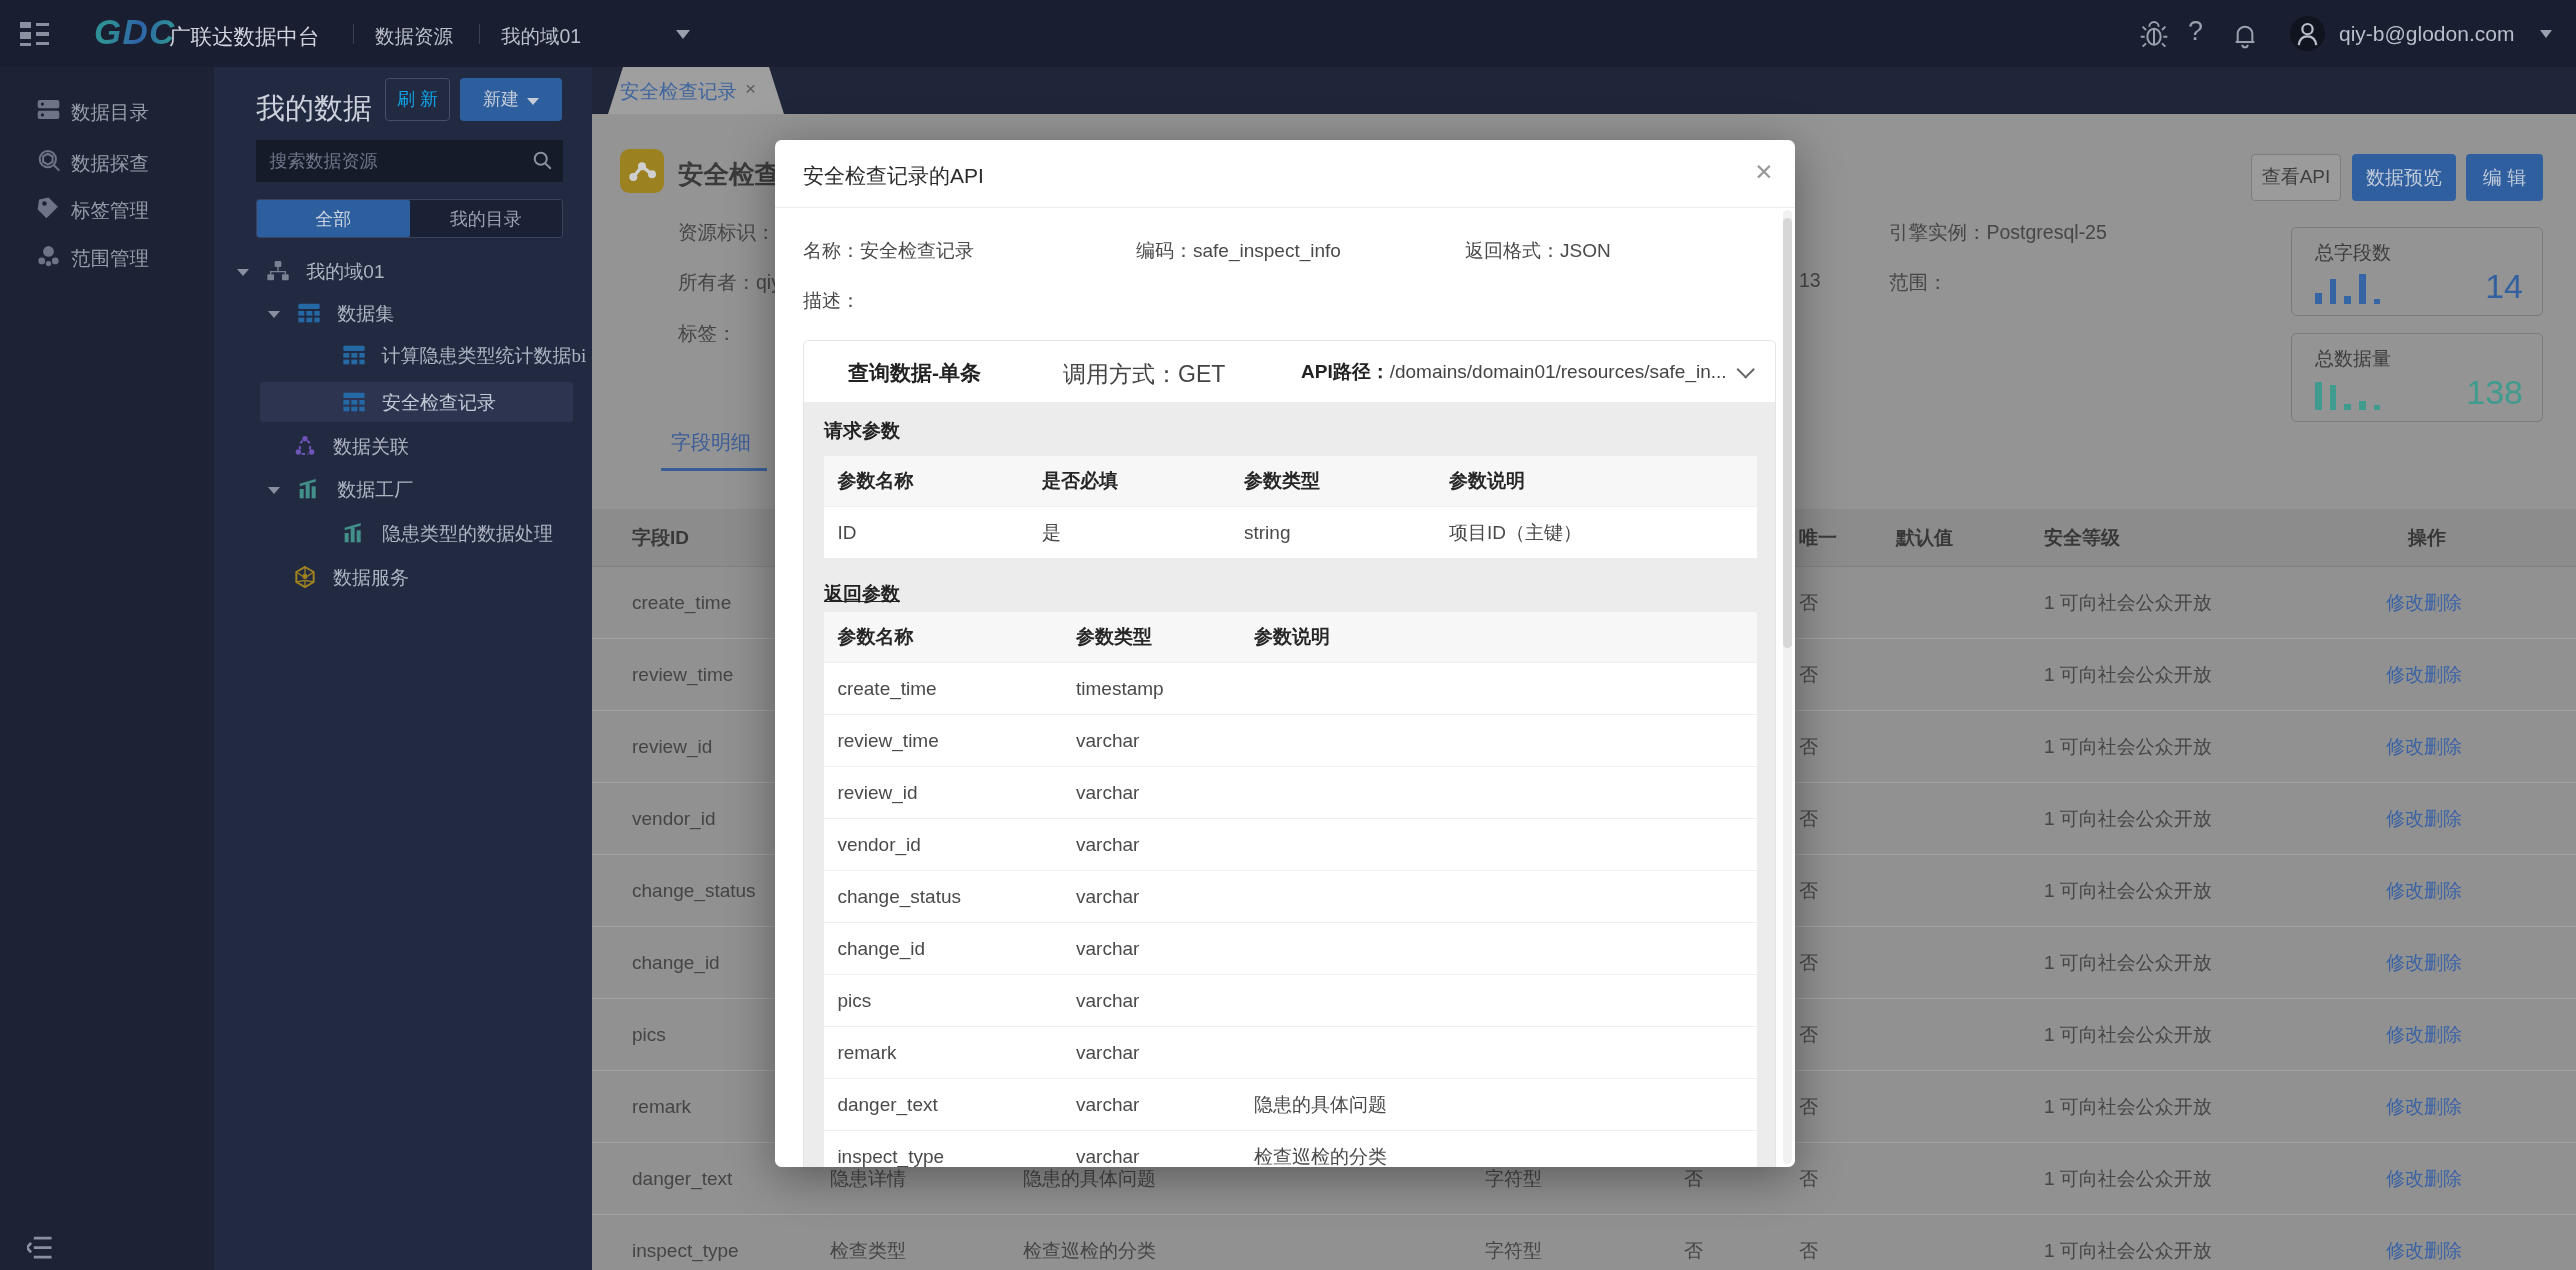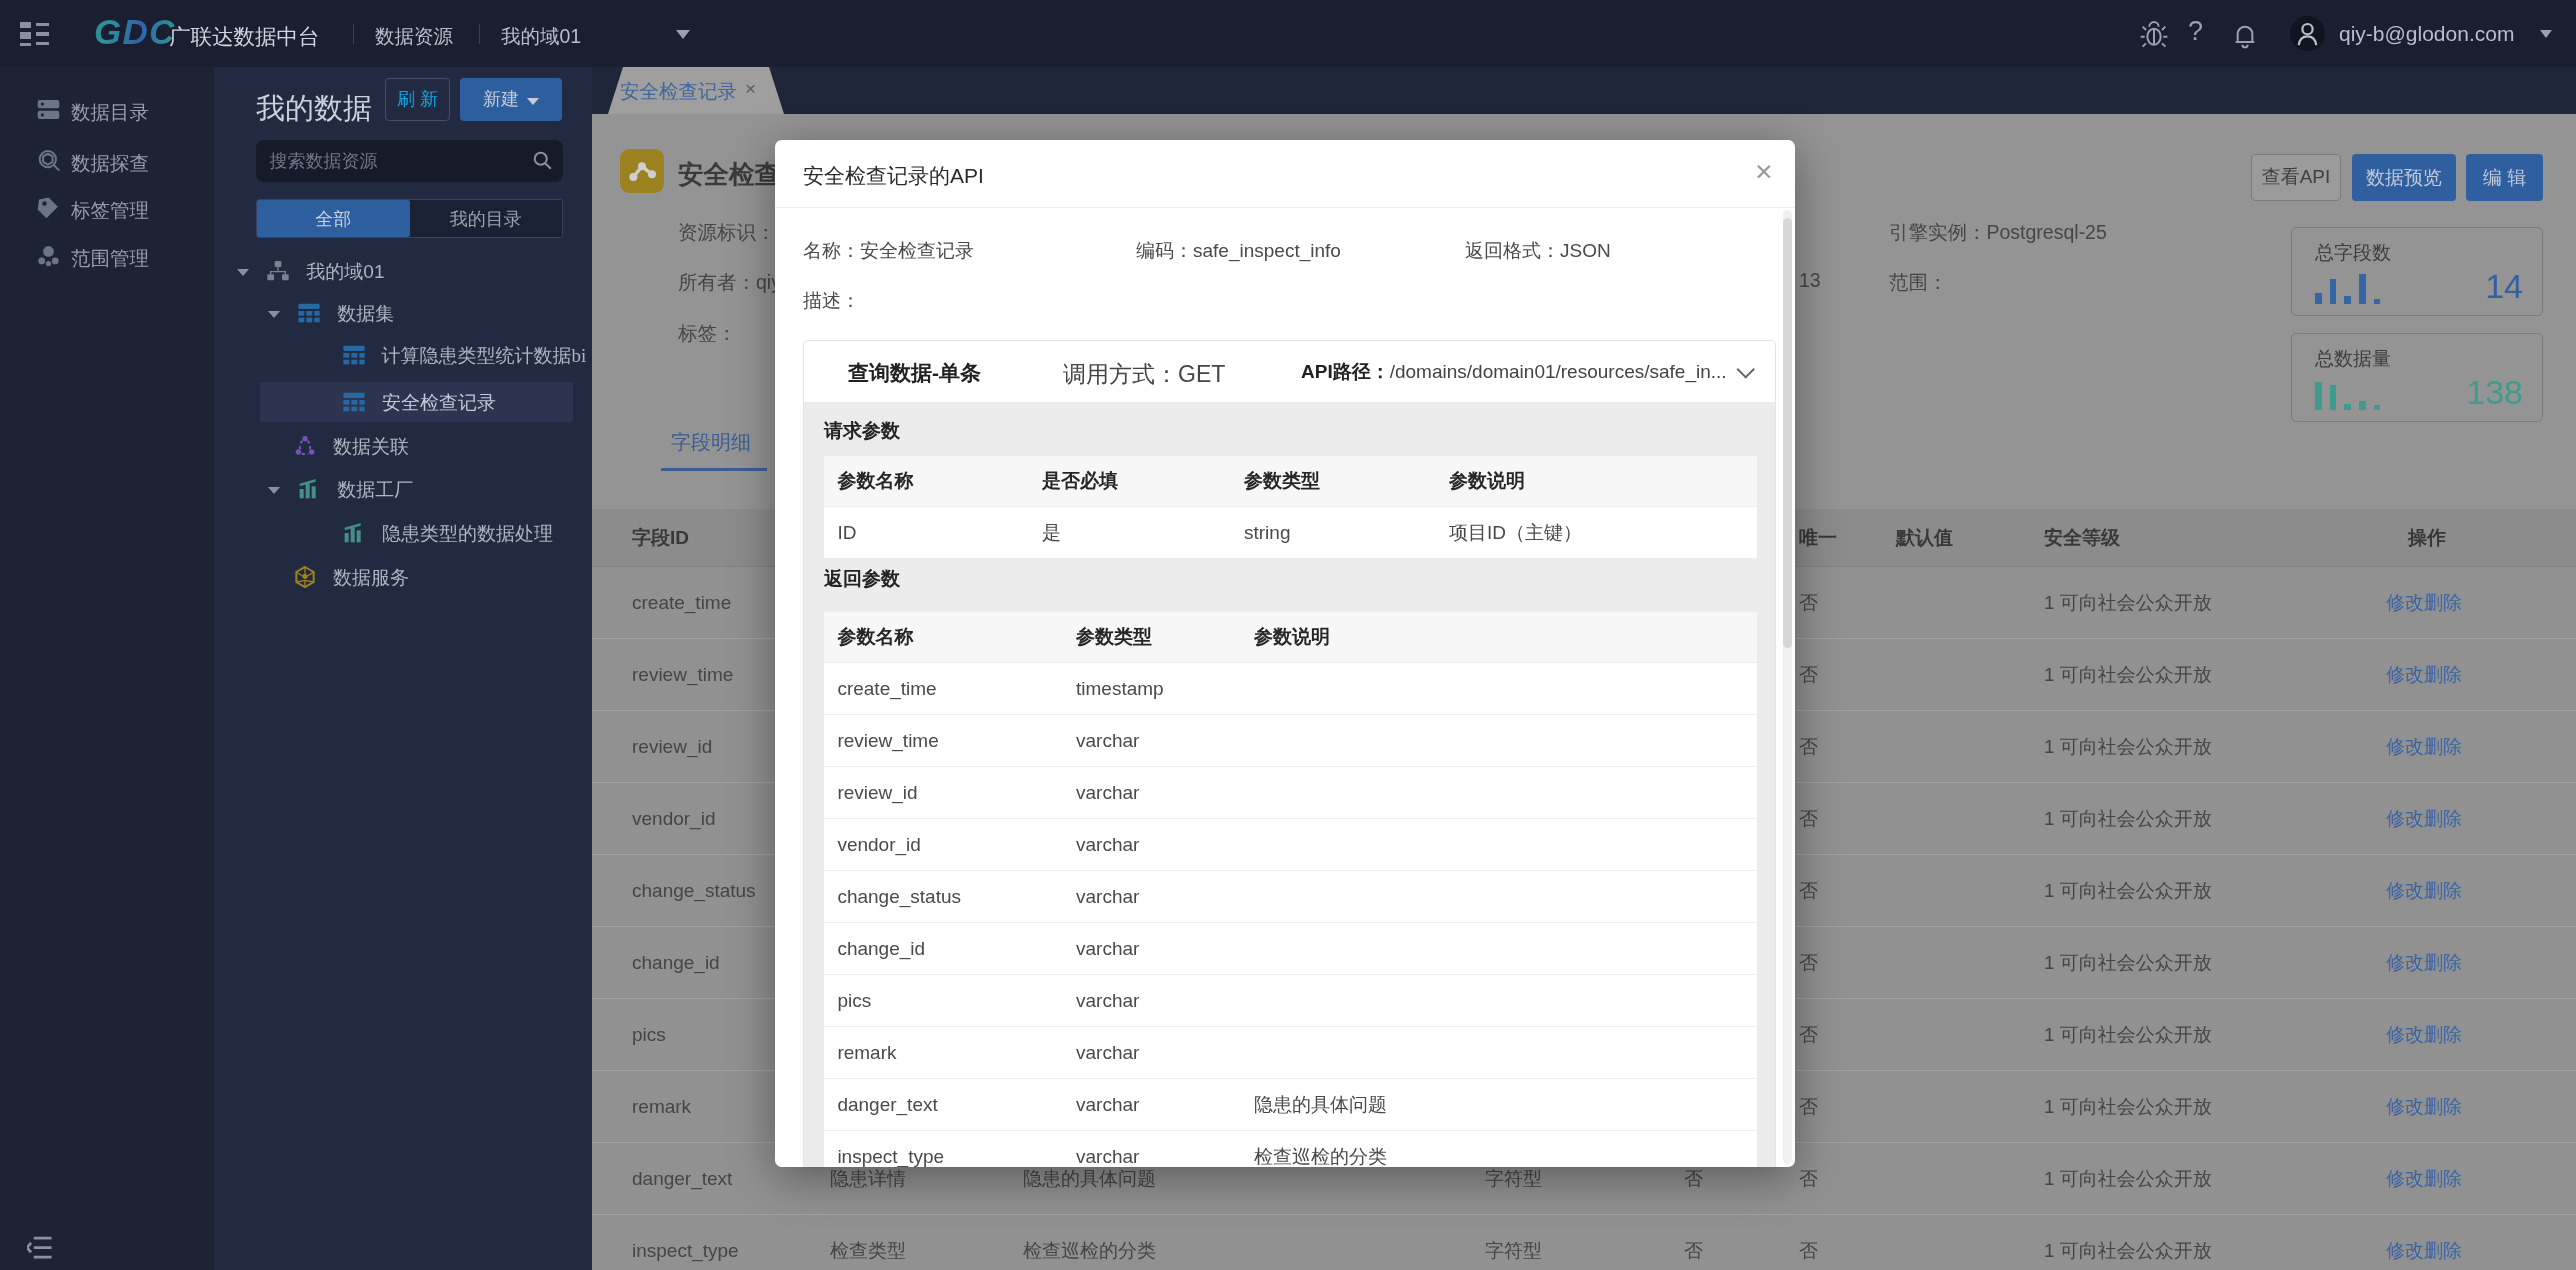--- a/index.html
+++ b/index.html
@@ -37,21 +37,21 @@
   
   #treepanel { position:absolute; left:214px; top:67px; width:378px; height:1203px; background:#222a42; z-index:4; }
   .tp-title { position:absolute; left:42px; top:21.5px; font-size:29px; font-weight:400; color:#ccd1db; }
   .btn-refresh { position:absolute; left:171px; top:10.8px; width:65px; height:43px; border:1.3px solid #444e6b;
     border-radius:4px; color:#0ea5e9; font-size:18px; text-align:center; line-height:40px; cursor:pointer; background:transparent; }
   .btn-create { position:absolute; left:246px; top:10.8px; width:102px; height:43px; background:#2d5f9f;
     border-radius:4px; color:#c6cdd8; font-size:18px; text-align:center; line-height:43px; cursor:pointer; }
   .btn-create .caret { display:inline-block; width:0; height:0; border-left:6px solid transparent;
     border-right:6px solid transparent; border-top:7.4px solid #c6cdd8; margin-left:8px; }
   .searchbox { position:absolute; left:42px; top:73px; width:307px; height:42px; background:#161b2a;
-    border-radius:8px; }
+    border-radius:0; }
   .searchbox input { position:absolute; left:13.4px; top:0; width:249px; height:42px; background:transparent;
     border:none; outline:none; color:#9aa1b0; font-size:18px; font-family:inherit; }
   .searchbox input::placeholder { color:#6f7689; }
   .searchbox svg { position:absolute; right:9.4px; top:10px; width:21.5px; height:21.5px; color:#8a90a0; }
   .seg { position:absolute; left:42px; top:132px; width:307px; height:39px; border:0.7px solid #39425e;
     border-radius:2.7px; background:#1a2134; display:flex; }
   .seg > div { flex:1; text-align:center; line-height:38px; font-size:18px; cursor:pointer; }
   .seg-active { background:#2d5f9f; color:#ced4df; border-radius:2px; }
   .seg-idle { color:#9aa1b0; }
 
@@ -555,21 +555,21 @@
 
               <div class="m-tr">
                 <span class="rc1">ID</span>
                 <span class="rc2">是</span>
                 <span class="rc3">string</span>
                 <span class="rc4">项目ID（主键）</span>
               </div>
             </div>
         </div>
 
-        <div class="sect-label" style="top:164px;">返回参数</div>
+        <div class="sect-label" style="top:179px;text-decoration:underline;">返回参数</div>
 
         <div class="m-table" style="top:210px;">
           <div class="m-thead">
             <span class="qc1">参数名称</span>
             <span class="qc2">参数类型</span>
             <span class="qc3">参数说明</span>
           </div>
           <div>
 
               <div class="m-tr">

